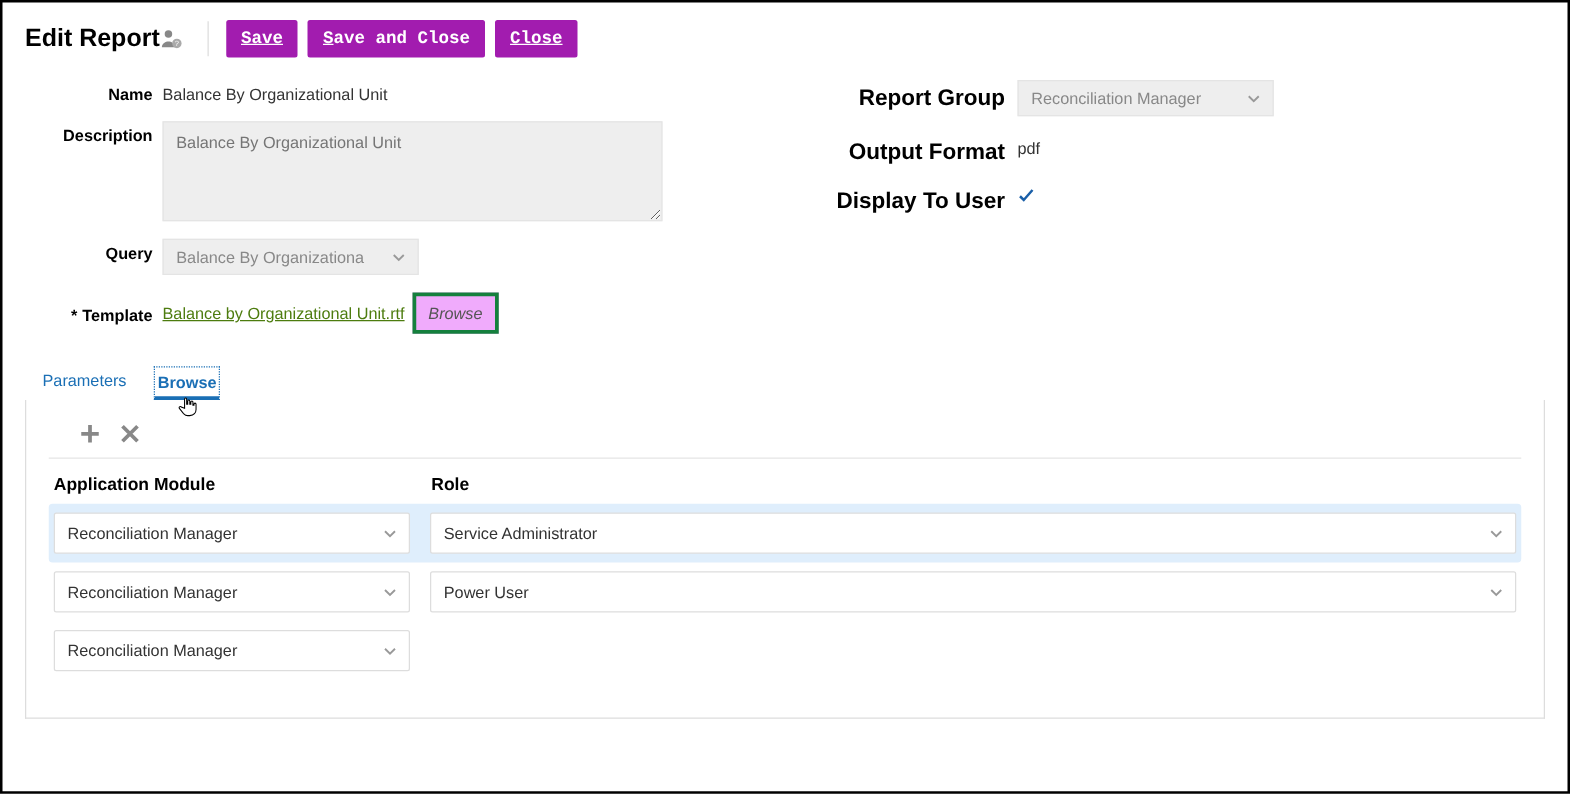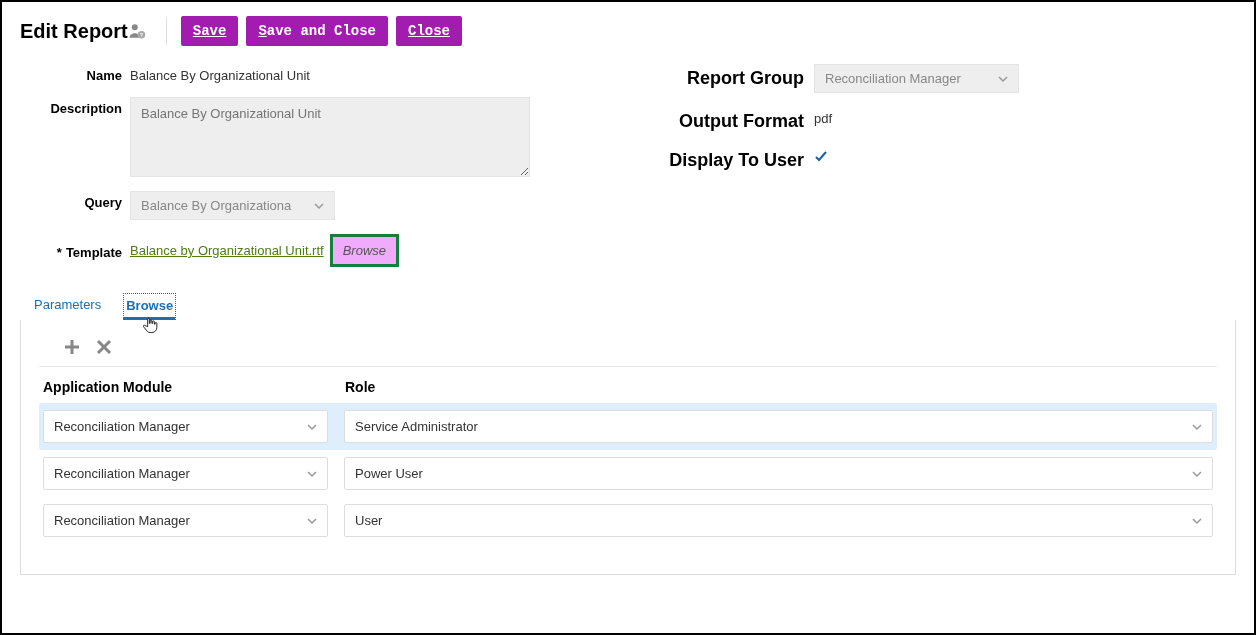--- a/index.html
+++ b/index.html
@@ -191,24 +191,16 @@
 
     <div class="table-row">
       <div class="row-select module">
         <span>Reconciliation Manager</span>
         <span class="chev">
             <svg width="10" height="10" viewBox="0 0 10 10">
               <path d="M1 3l4 4 4-4" stroke="#999" stroke-width="1.5" fill="none"></path>
             </svg>
           </span>
       </div>
-      <div class="row-select role">
-        <span>User</span>
-        <span class="chev">
-            <svg width="10" height="10" viewBox="0 0 10 10">
-              <path d="M1 3l4 4 4-4" stroke="#999" stroke-width="1.5" fill="none"></path>
-            </svg>
-          </span>
-      </div>
     </div>
 
   </div>
 </div>
 
 </body></html>

